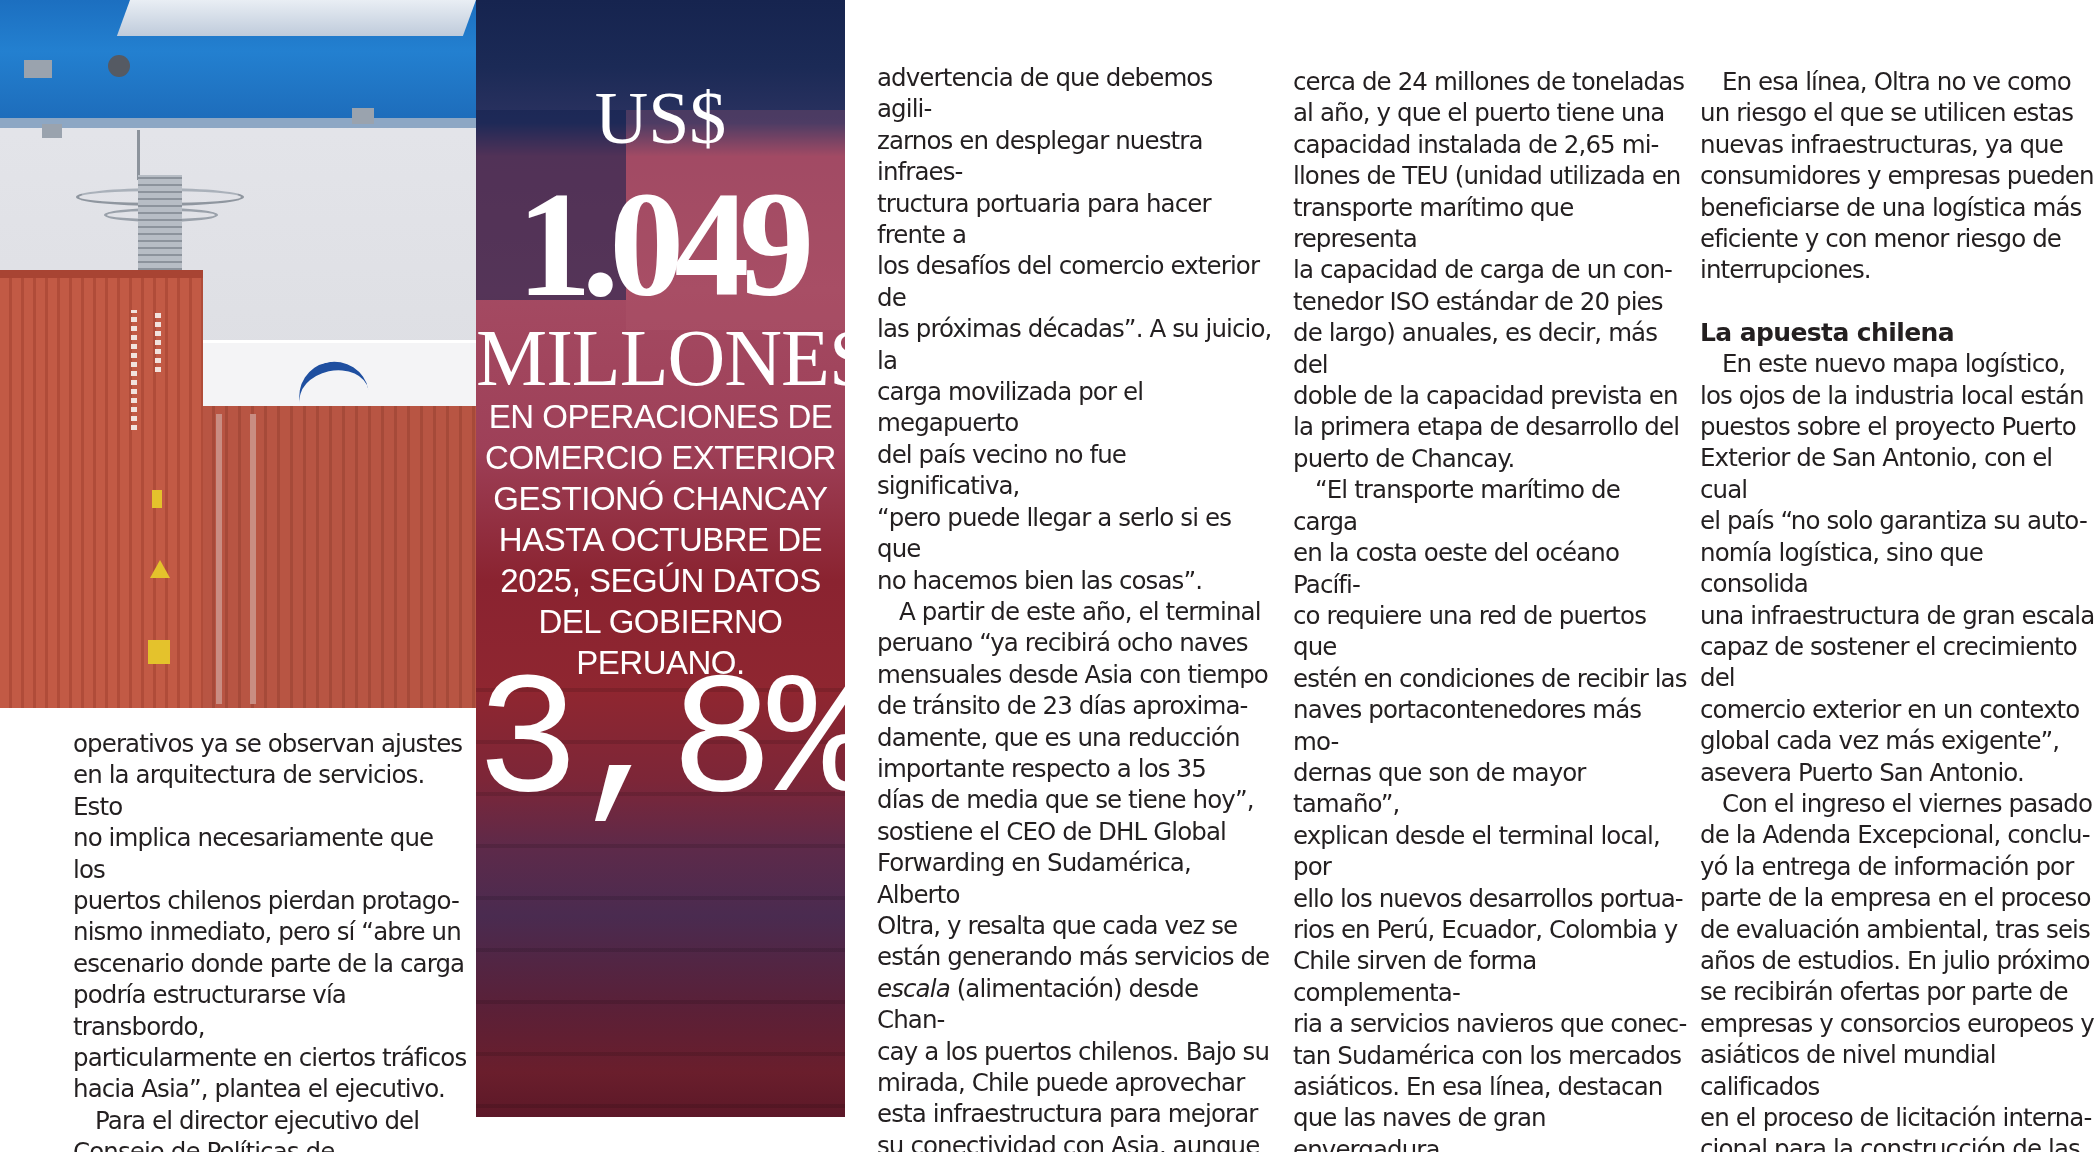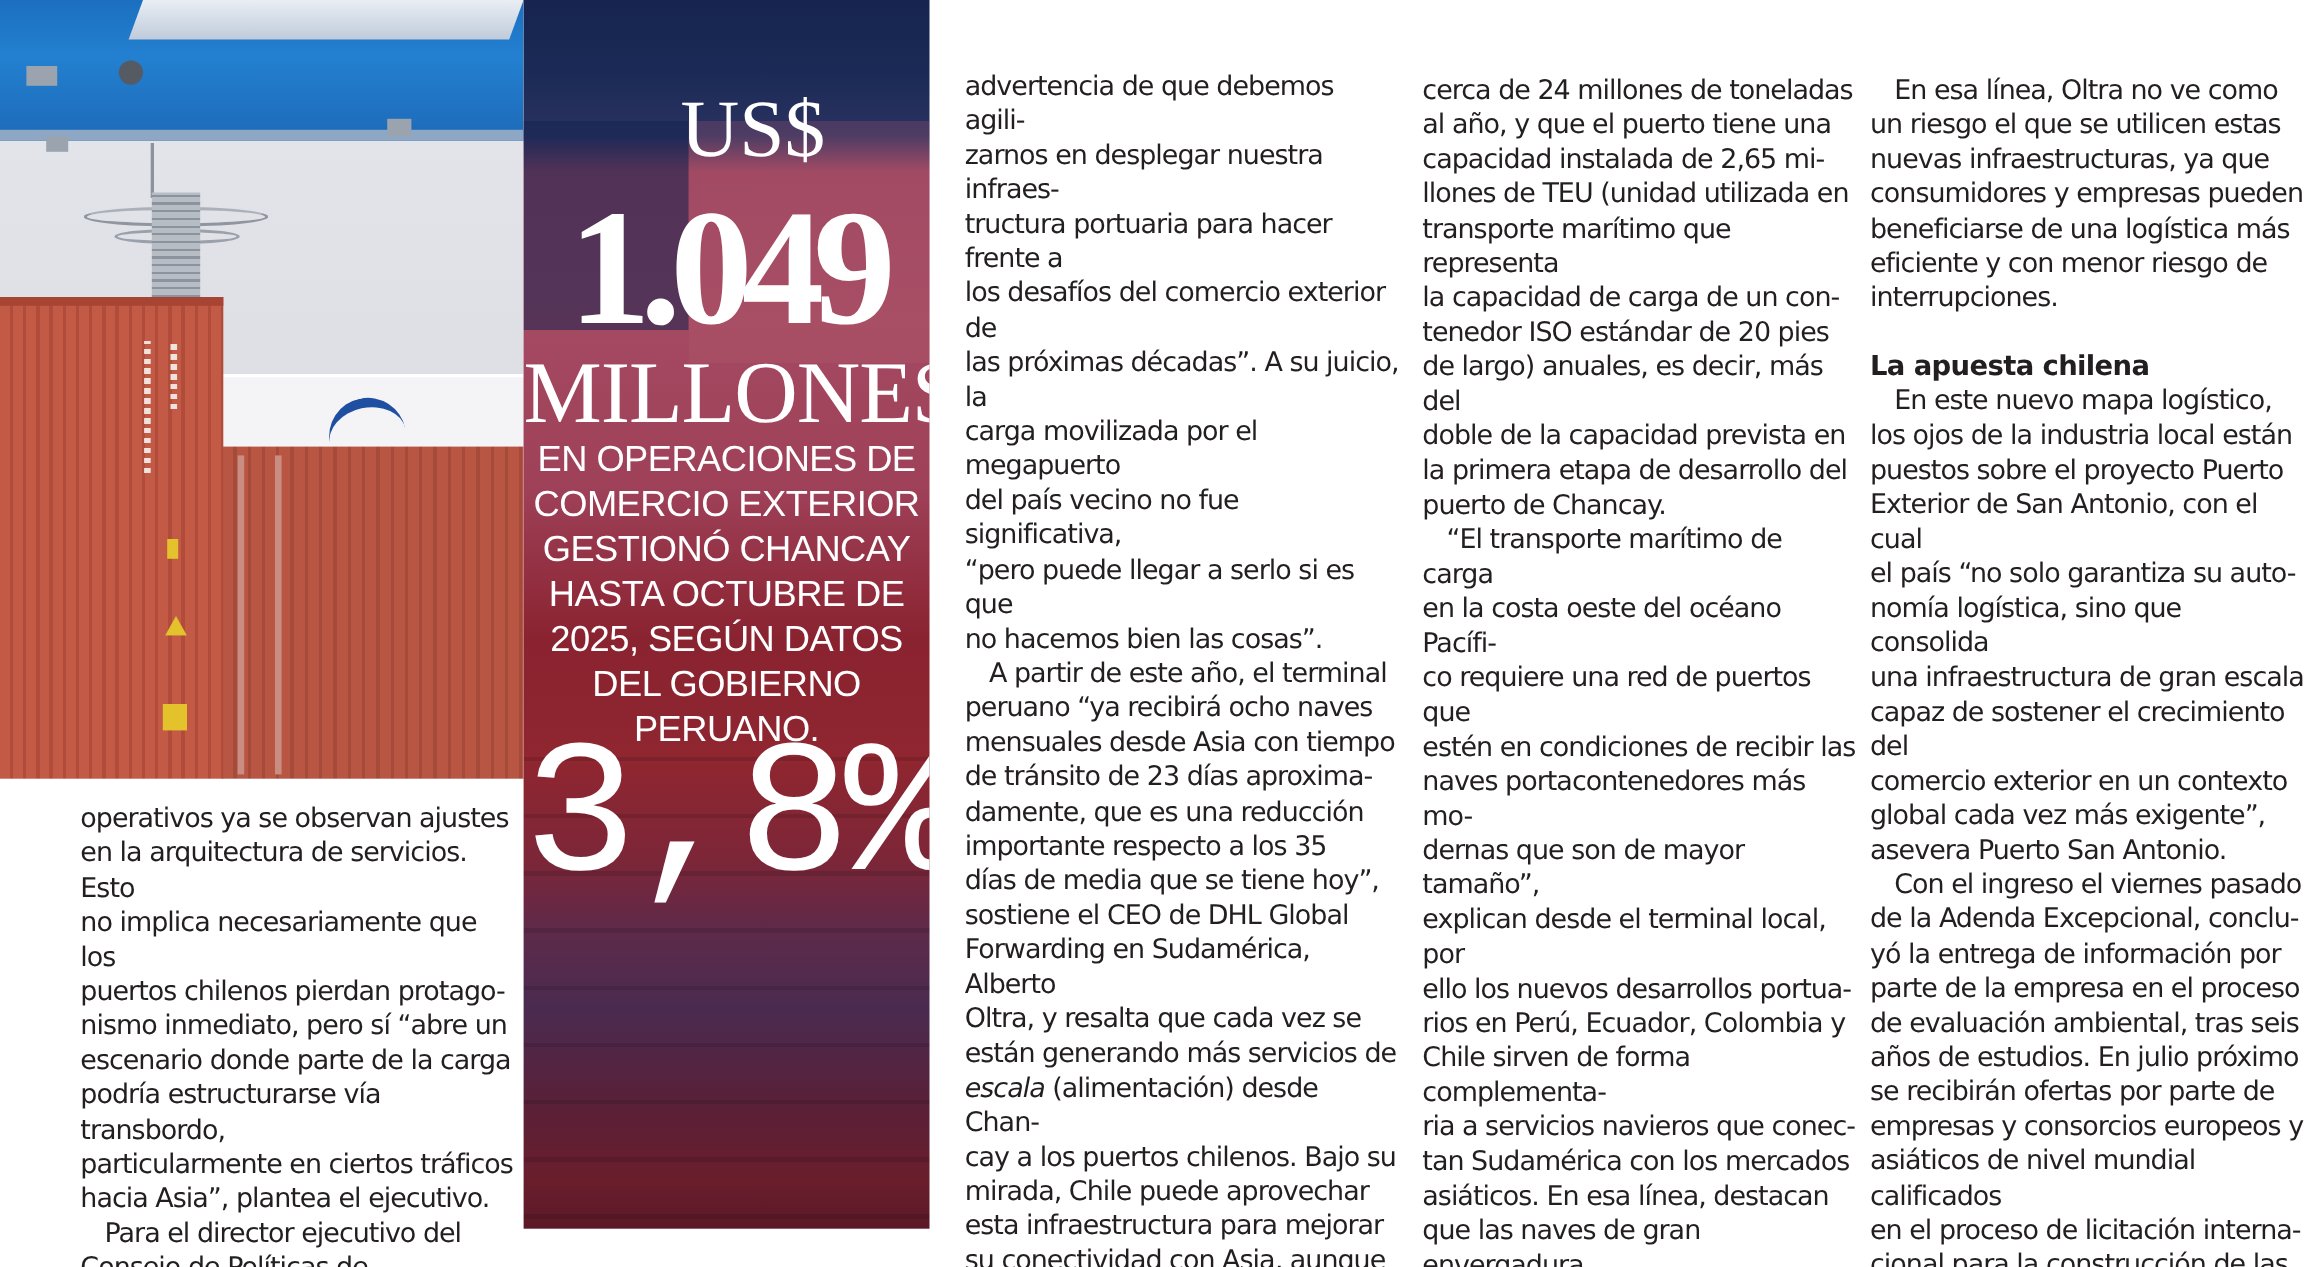--- a/index.html
+++ b/index.html
@@ -55,21 +55,21 @@
     color: #ffffff; text-align: center;
   }
   .panel .bg-shape1 { position: absolute; left: 0; top: 110px; width: 150px; height: 190px;
     background: rgba(20,35,80,0.55); }
   .panel .bg-shape2 { position: absolute; left: 150px; top: 110px; width: 219px; height: 220px;
     background: rgba(180,90,110,0.25); }
   .panel .bg-stripes { position: absolute; left: 0; top: 640px; width: 369px; height: 477px;
     background: repeating-linear-gradient(180deg, rgba(0,0,0,0.0) 0 48px, rgba(0,0,0,0.12) 48px 52px); }
   .panel .stat-currency {
     position: absolute; left: 0; top: 78px; width: 100%;
-    font-family: "Liberation Serif", "DejaVu Serif", serif; font-size: 74px; line-height: 80px; padding-left: 24px;
+    font-family: "Liberation Serif", "DejaVu Serif", serif; font-size: 74px; line-height: 80px;
   }
   .panel .stat-amount {
     position: absolute; left: 0; top: 174px; width: 100%;
     font-family: "Liberation Serif", "DejaVu Serif", serif; font-weight: bold; font-size: 150px; line-height: 140px;
     letter-spacing: -10px;
   }
   .panel .stat-unit {
     position: absolute; left: 0; top: 318px; width: 100%;
     font-family: "Liberation Serif", "DejaVu Serif", serif; font-size: 80px; line-height: 80px; letter-spacing: -1px;
   }

